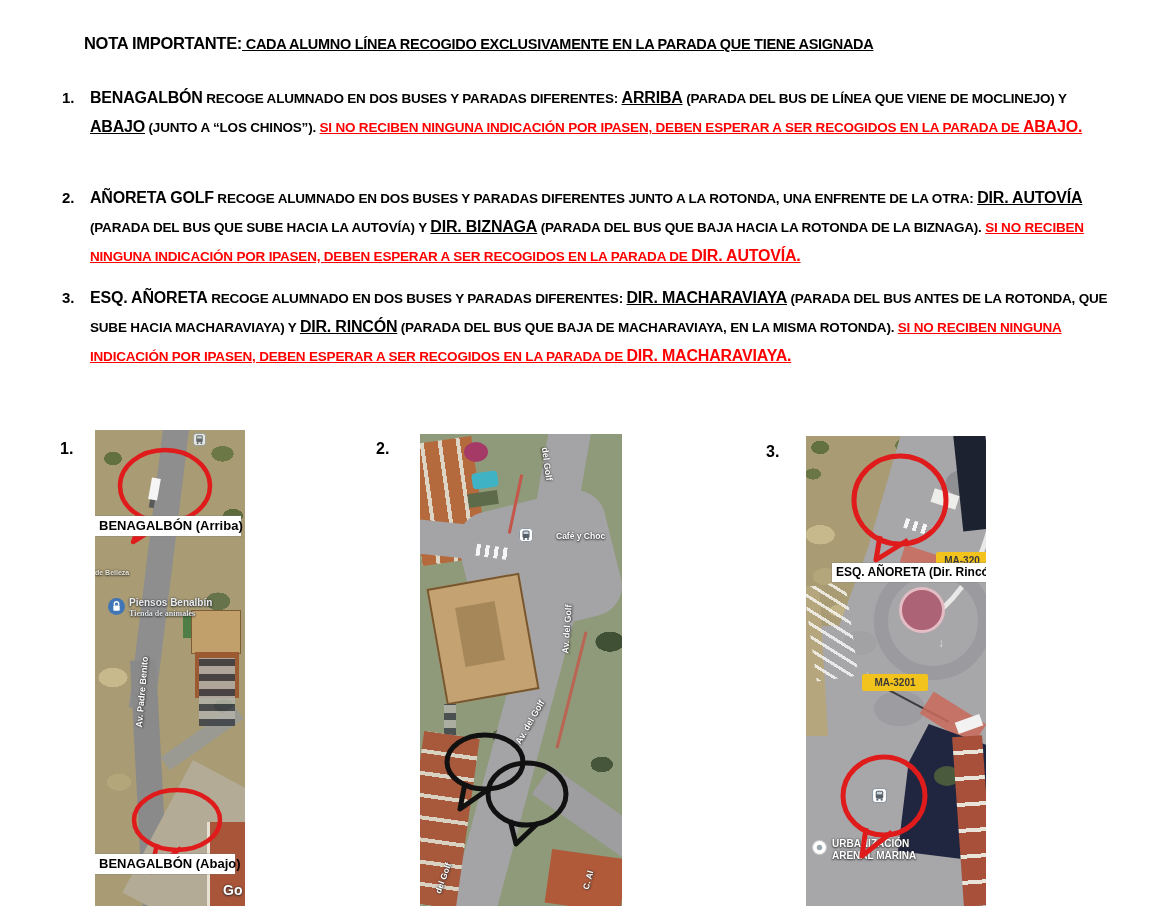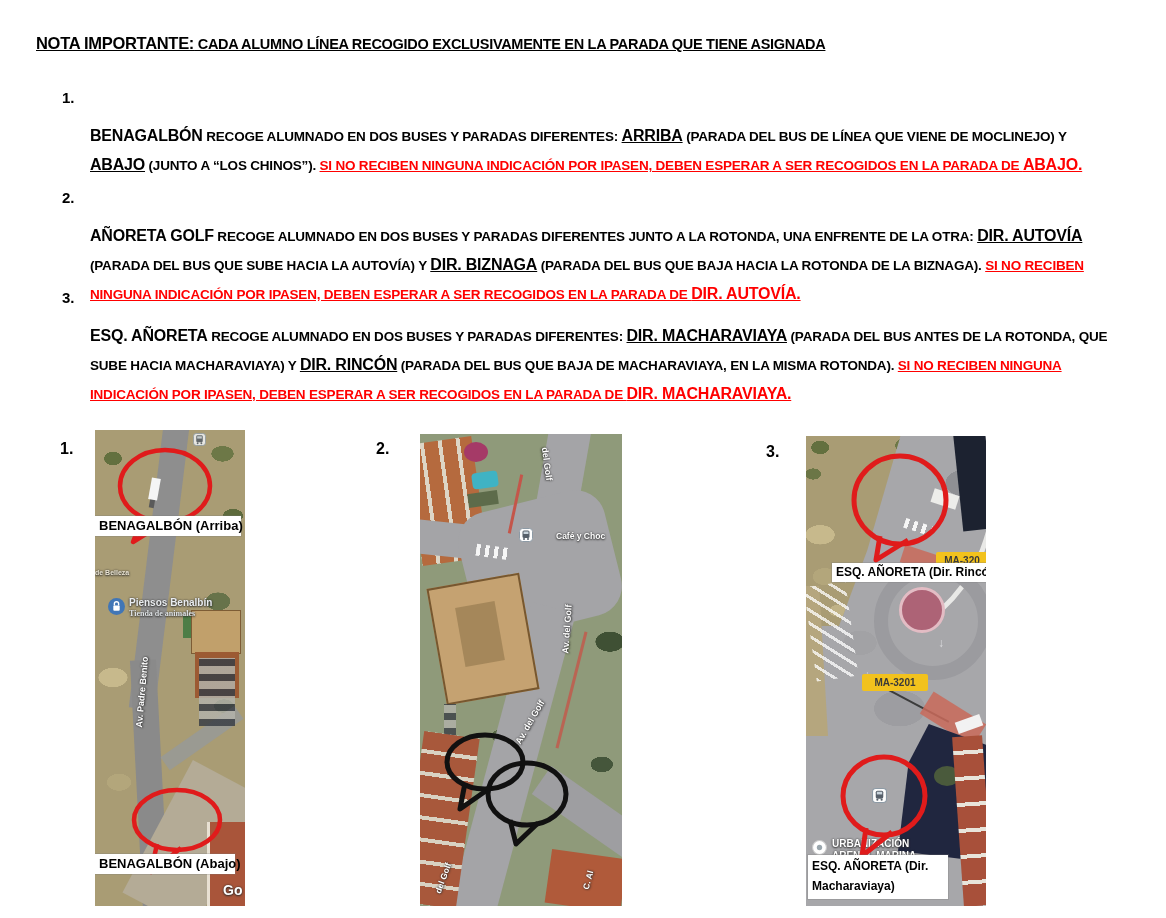--- a/index.html
+++ b/index.html
@@ -1,24 +1,24 @@
 <!DOCTYPE html>
 <html><head>
 <meta charset="utf-8">
 <style>
   html,body{margin:0;padding:0;background:#fff;}
   .page{position:relative;width:1166px;height:918px;background:#fff;overflow:hidden;
         font-family:"Liberation Sans",sans-serif;font-weight:700;color:#000;}
   
   .title{position:absolute;left:36px;top:34px;white-space:nowrap;letter-spacing:-0.3px;}
-  .title .t1{font-size:16.5px;text-decoration:underline;}
+  .title .t1{font-size:16.5px;margin-left:48px;}
   .title .t2{font-size:14.5px;text-decoration:underline;}
   .item{position:absolute;left:62px;width:1046px;display:flex;}
   .item .num{font-size:15px;width:28px;flex:none;line-height:28px;}
-  .item .itext{font-size:13.5px;line-height:28px;letter-spacing:-0.2px;margin-top:38px;}
+  .item .itext{font-size:13.5px;line-height:28px;letter-spacing:-0.2px;}
   .seg-plain{}
   .seg-big{font-size:16px;}
   .seg-big-u{font-size:16px;text-decoration:underline;}
   .seg-red{color:#FF0000;text-decoration:underline;}
   .seg-red-big{color:#FF0000;font-size:16px;text-decoration:underline;}
   .fignum{position:absolute;font-size:16px;}
   
   .map{position:absolute;overflow:hidden;}
   .abs{position:absolute;}
   .mtext{position:absolute;color:#fff;font-weight:700;white-space:nowrap;
@@ -220,19 +220,15 @@
       <circle cx="5" cy="11" r="1" fill="#57606a"></circle>
         <circle cx="9" cy="11" r="1" fill="#57606a"></circle>
     </svg>
 
     <svg class="icon" style="left:6px;top:404px;" width="15" height="15" viewBox="0 0 14 14">
       <circle cx="7" cy="7" r="6.5" fill="#fff" stroke="#c9c9c9"></circle>
       <circle cx="7" cy="7" r="2.5" fill="#9aa6ad"></circle>
     </svg>
     <div class="mtext" style="left:26px;top:402px;font-size:10px;">URBANIZACIÓN</div>
     <div class="mtext" style="left:26px;top:414px;font-size:10px;">ARENAL MARINA</div>
-    <div class="stopbox" style="left:2px;top:419px;width:132px;height:42px;font-size:12px;line-height:20px;">
-      <div>ESQ. AÑORETA (Dir.</div>
-      <div>Macharaviaya)</div>
-    </div>
   </div>
 
 </div>
 
 </body></html>

